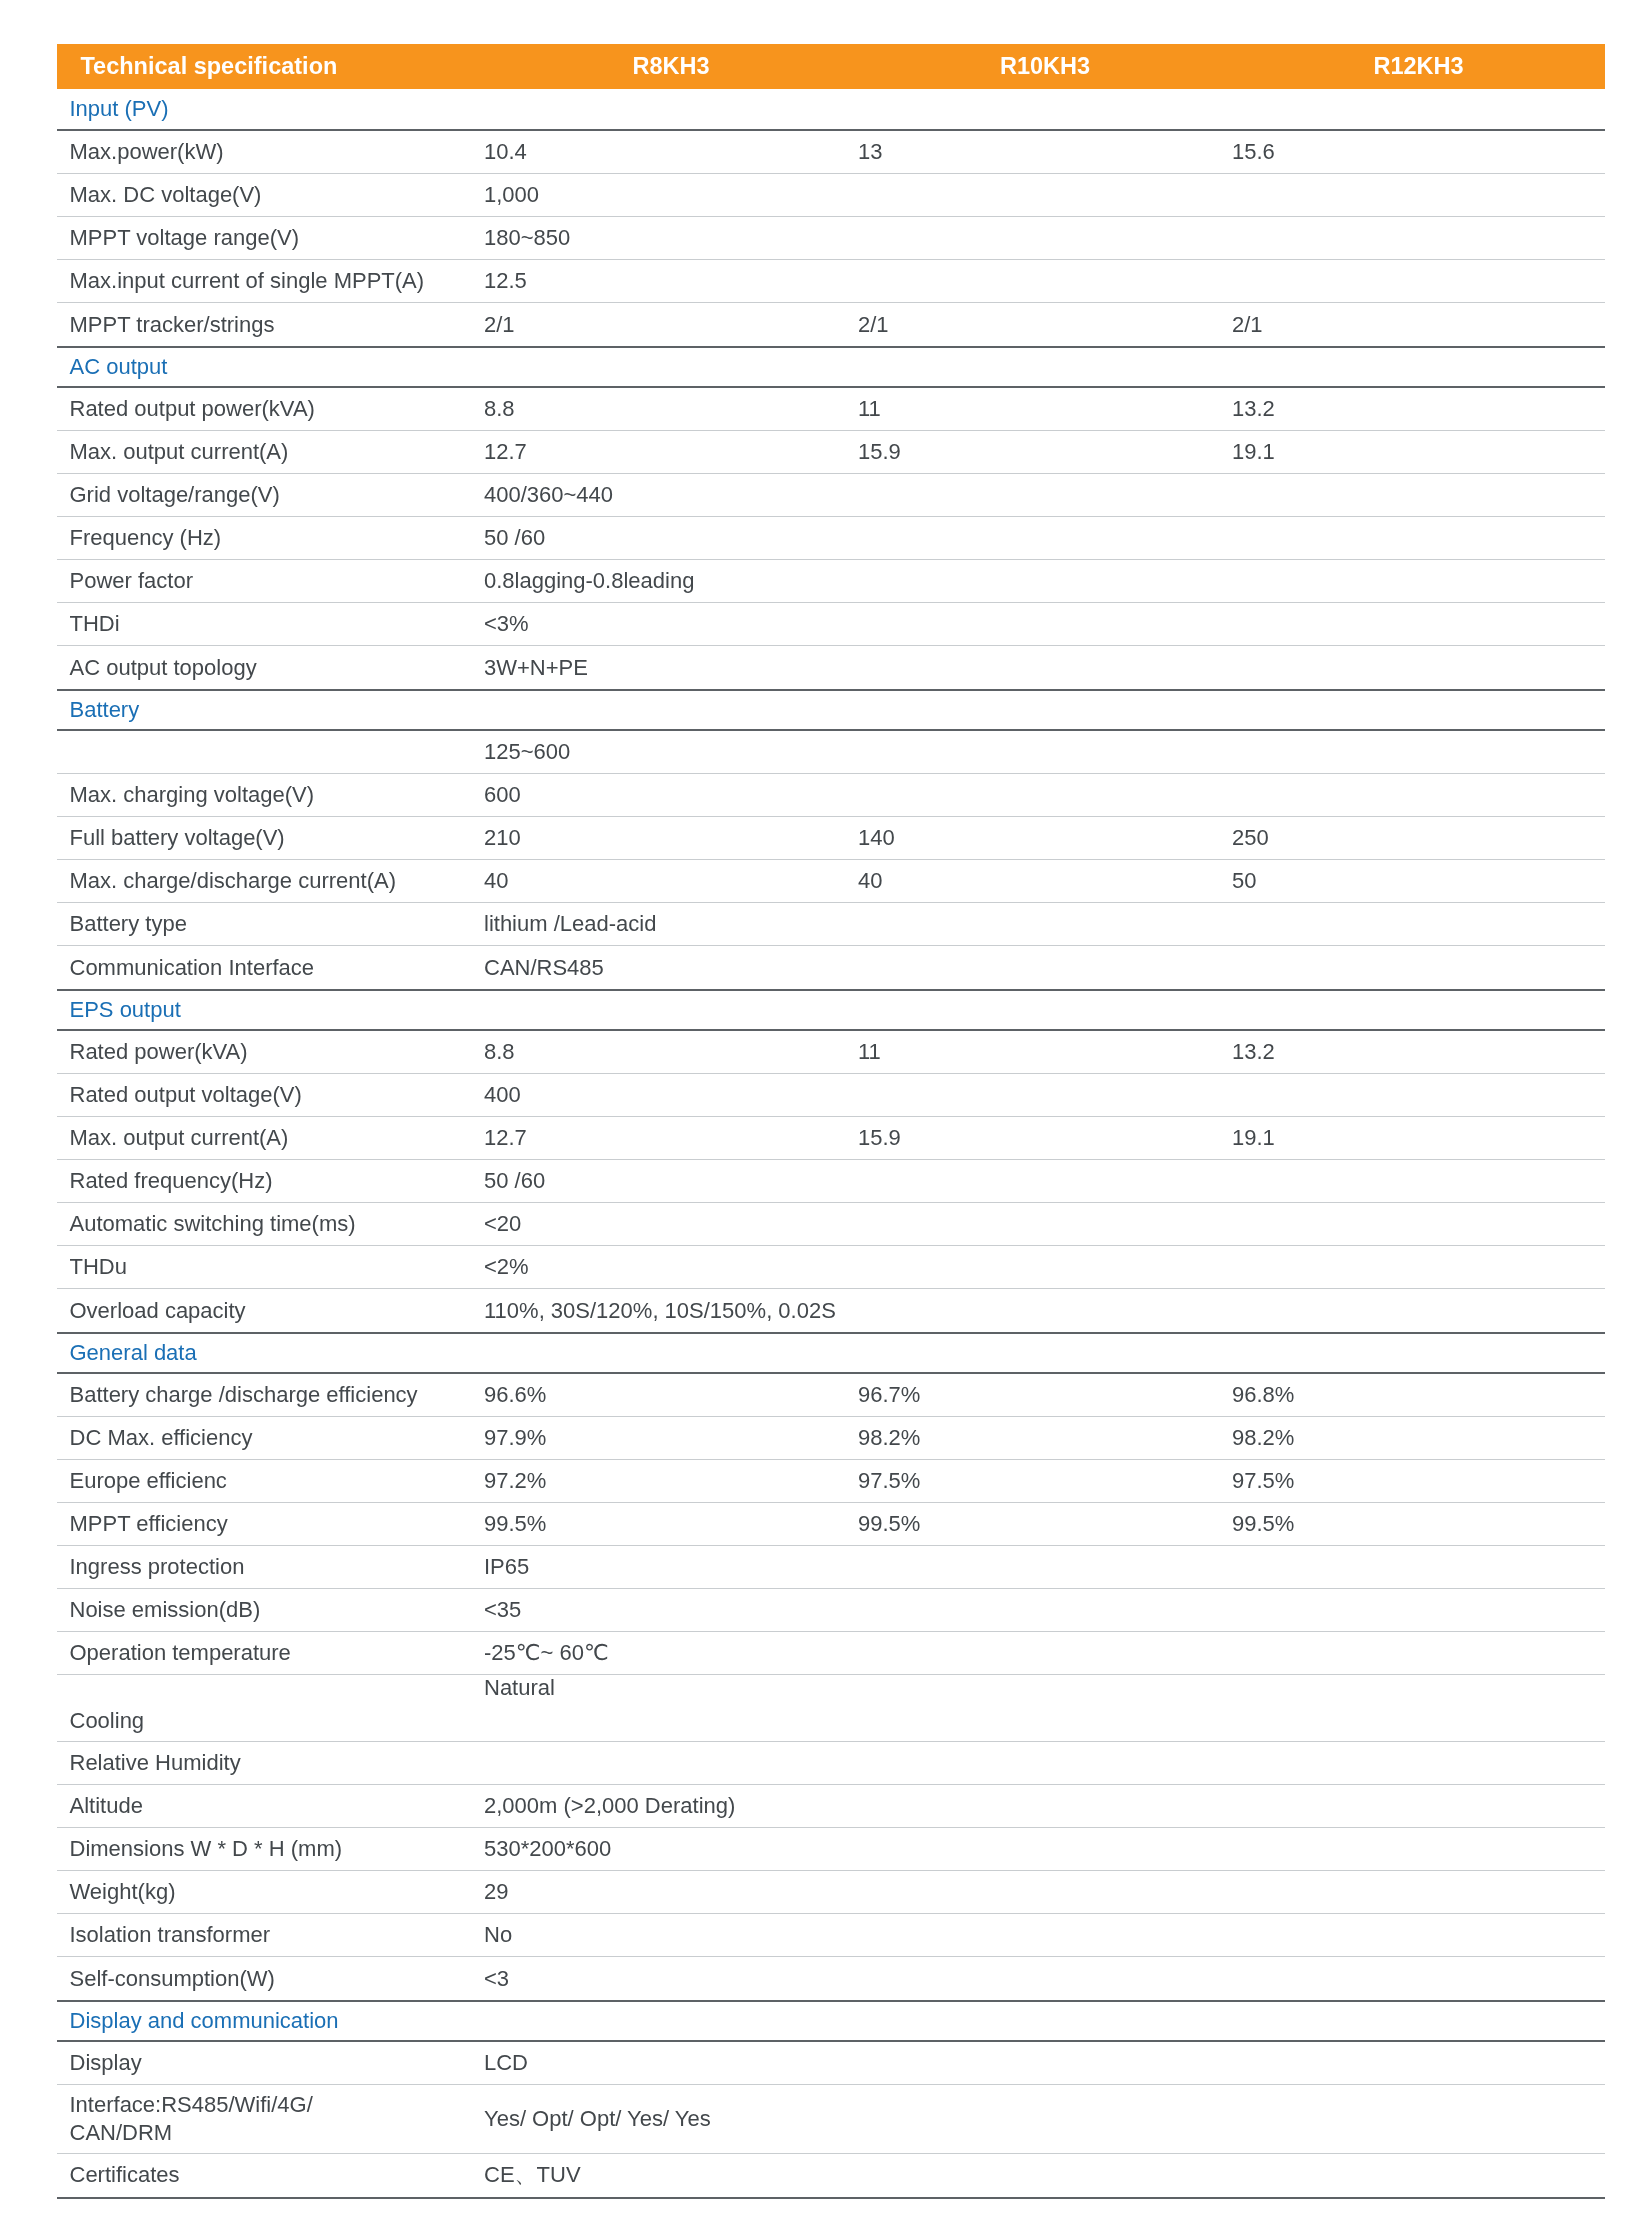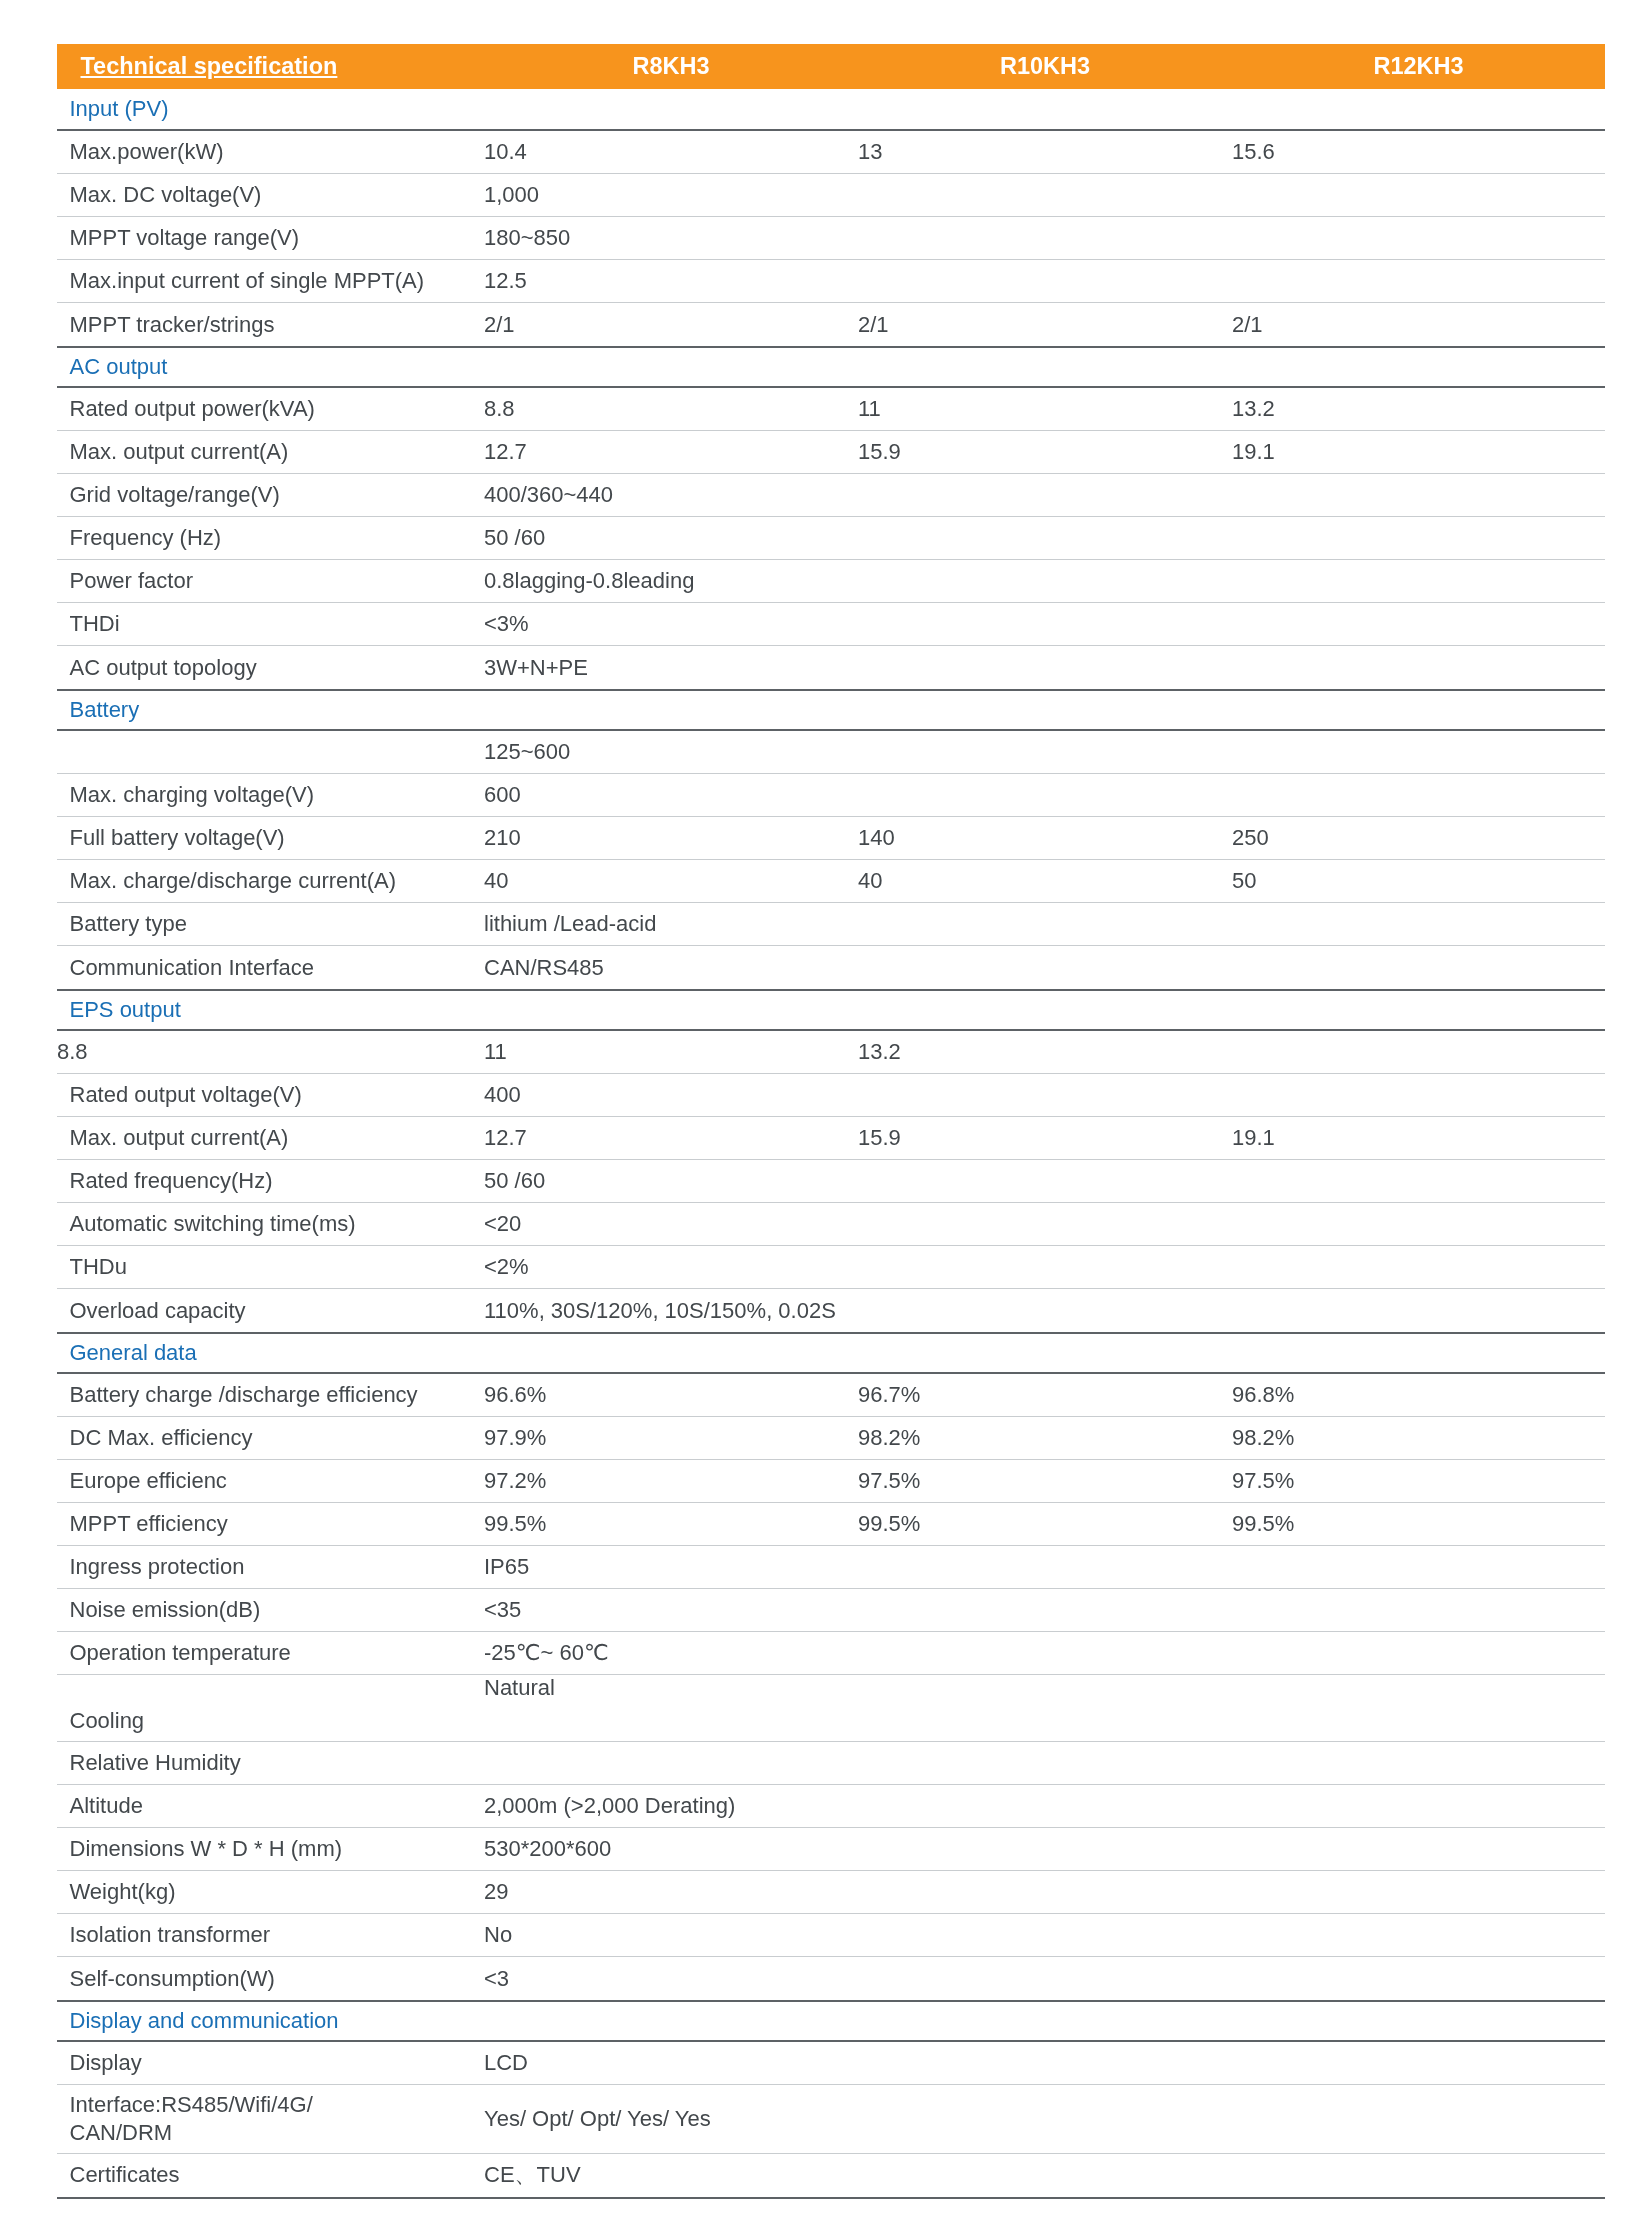--- a/index.html
+++ b/index.html
@@ -26,21 +26,20 @@
     grid-template-columns: 427px 374px 374px 373px;
     align-items: center;
     background: #F7941D;
     height: 45px;
     color: #ffffff;
     font-size: 23.5px;
     font-weight: bold;
   }
   .thead .htitle {
     padding-left: 23.5px;
-    text-decoration: underline;
   }
   .thead .hcol {
     text-align: center;
   }
   .section-title {
     display: flex;
     align-items: center;
     min-height: 42px;
     padding-left: 12.5px;
     box-sizing: border-box;
@@ -177,20 +176,21 @@
             <div class="cell merged">lithium /Lead-acid</div>
           </div>
           <div class="row">
             <div class="cell label">Communication Interface</div>
             <div class="cell merged">CAN/RS485</div>
           </div>
         </div>
         <div class="section">
           <div class="section-title">EPS output</div>
           <div class="row">
+            <div class="cell label">Rated power(kVA)</div>
             <div class="cell val">8.8</div>
             <div class="cell val">11</div>
             <div class="cell val">13.2</div>
           </div>
           <div class="row">
             <div class="cell label">Rated output voltage(V)</div>
             <div class="cell merged">400</div>
           </div>
           <div class="row">
             <div class="cell label">Max. output current(A)</div>

